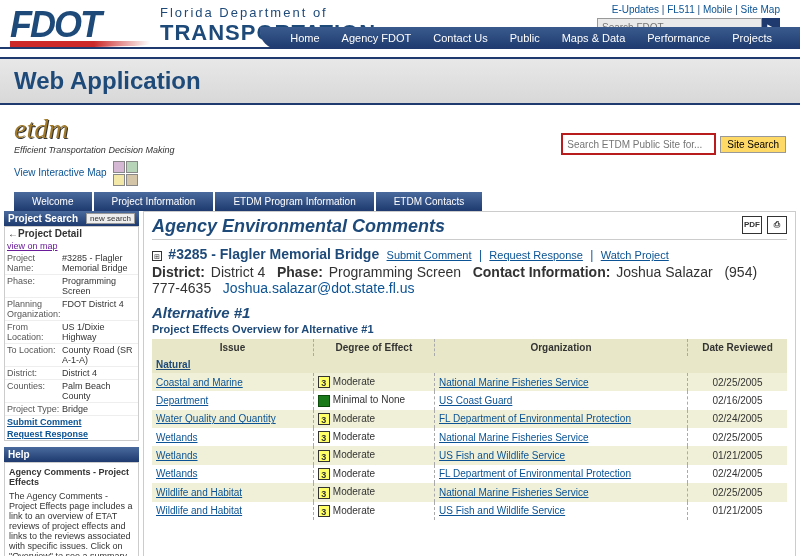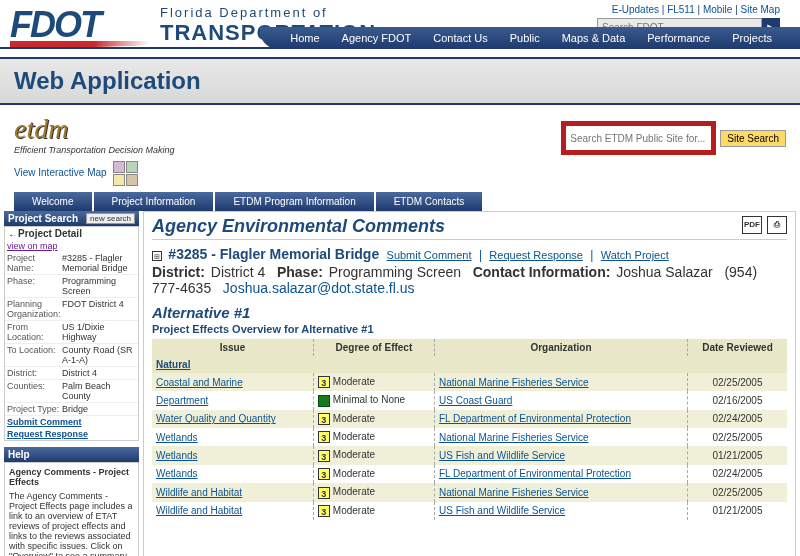--- a/index.html
+++ b/index.html
@@ -22,21 +22,21 @@
 .main-nav a { color: #fff; font-size: 11px; }
 
 .banner-spacer { height: 8px; }
 .banner { background: linear-gradient(#e8e8e8, #d8d8d8); border-top: 2px solid #1e3a6e; border-bottom: 2px solid #1e3a6e; padding: 8px 14px; }
 .banner h1 { color: #1e4a7a; font-size: 24px; font-weight: bold; }
 
 .etdm-bar { display: flex; justify-content: space-between; align-items: flex-end; padding: 8px 14px 4px 14px; }
 .etdm-logo { font-family: "Comic Sans MS", cursive; font-size: 28px; font-weight: normal; color: #a07a2a; text-shadow: 1px 1px 0 #333; font-style: italic; }
 .etdm-sub { font-size: 9px; font-style: italic; color: #333; }
 .etdm-search { display: flex; align-items: center; gap: 4px; }
-.etdm-search input { width: 155px; height: 34px; border: 5px solid #b91c1c; font-size: 10px; padding: 0 4px; }
+.etdm-search input { width: 155px; height: 22px; border: 2px solid #b91c1c; font-size: 10px; padding: 0 4px; }
 .site-search-btn { background: #ffd966; border: 1px solid #999; font-size: 10px; padding: 2px 6px; cursor: pointer; }
 .map-row { text-align: left; padding: 2px 14px 6px; font-size: 10px; }
 .map-icons { display: inline-grid; grid-template-columns: 12px 12px; grid-template-rows: 12px 12px; gap: 1px; vertical-align: middle; margin-left: 4px; }
 .map-icons span { width: 12px; height: 12px; border: 1px solid #888; }
 
 .tabs { display: flex; gap: 2px; padding: 0 14px; }
 .tab { background: linear-gradient(#4a6a9e, #1e3a6e); color: #fff; font-size: 10px; padding: 4px 18px; cursor: pointer; }
 
 .content { display: flex; padding: 0 4px; gap: 4px; }
 .sidebar { width: 135px; flex-shrink: 0; }

